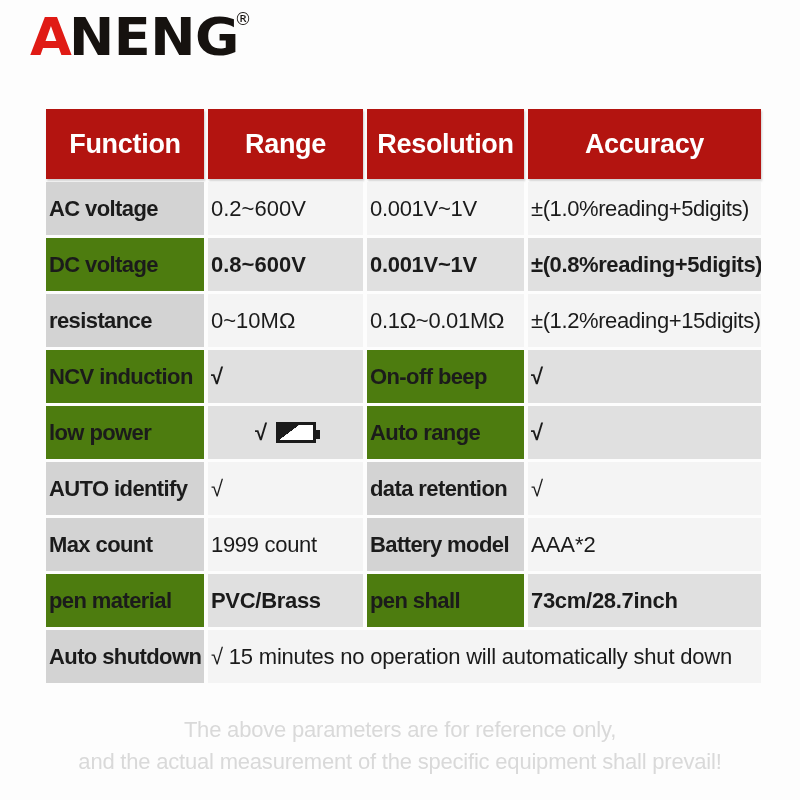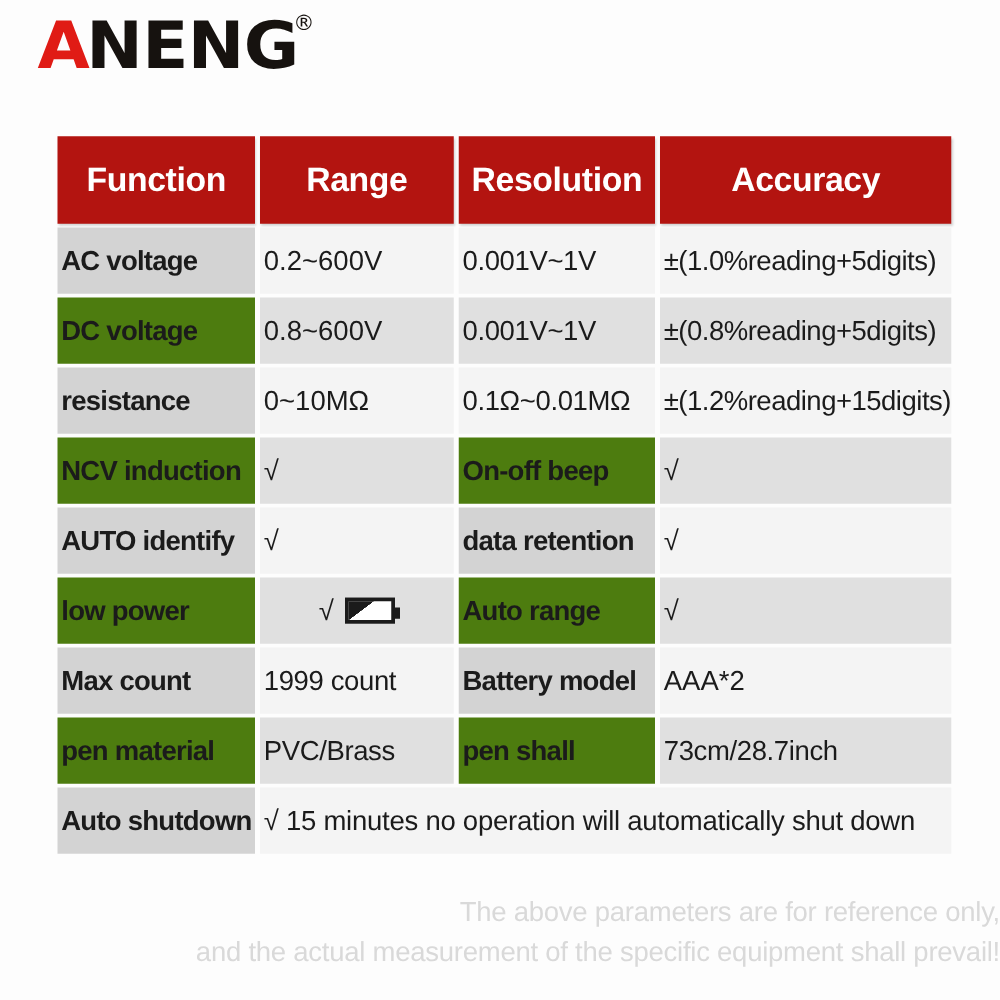--- a/index.html
+++ b/index.html
@@ -84,21 +84,21 @@
     height: 53px;
     padding: 0 3px;
     color: #1b1b1b;
     font-size: 22px;
     white-space: nowrap;
     overflow: hidden;
   }
 
   
   td.val-odd  { background: #F4F4F4; font-weight: 400; }
-  td.val-even { background: #E0E0E0; font-weight: 400; }
+  td.val-even { background: #E0E0E0; font-weight: 700; }
 
   
   td.lab-odd  { background: #D3D3D3; font-weight: 700; }
   td.lab-even { background: #4d7c0f; font-weight: 700; }
 
   td.tight { font-size: 19.5px; letter-spacing: -0.4px; }
   td.sm    { font-size: 20.5px; letter-spacing: -0.3px; }
   td.lab-sm{ font-size: 21px; letter-spacing: -0.6px; }
   td.span3 { font-size: 21.5px; letter-spacing: -0.2px; }
 
@@ -137,21 +137,21 @@
     height: 15px;
     background: linear-gradient(to bottom right, #1b1b1b 50%, transparent 50.5%);
   }
 
   
   #footer-note {
     position: absolute;
     left: 0;
     top: 714px;
     width: 800px;
-    text-align: right;
+    text-align: center;
     color: #D9D9D9;
     font-size: 22px;
     line-height: 32px;
     letter-spacing: -0.2px;
   }
 </style>
 </head>
 <body>
 
 <div id="brand-logo">
@@ -196,44 +196,44 @@
       <td class="val-odd">0~10MΩ</td>
       <td class="val-odd sm">0.1Ω~0.01MΩ</td>
       <td class="val-odd tight">±(1.2%reading+15digits)</td>
     </tr>
 
     <tr>
       <td class="lab-even lab-sm">NCV induction</td>
       <td class="val-even check">√</td>
       <td class="lab-even lab-sm">On-off beep</td>
       <td class="val-even check">√</td>
-    </tr>
-
-    <tr>
-      <td class="lab-odd lab-sm">AUTO identify</td>
-      <td class="val-odd check">√</td>
-      <td class="lab-odd lab-sm">data retention</td>
-      <td class="val-odd check">√</td>
     </tr>
 
     <tr>
       <td class="lab-even lab-sm">low power</td>
       <td class="val-even">
         <span class="cell-inline">
           <span class="check">√</span>
           <span class="battery">
               <span class="wedge"></span>
             </span>
         </span>
       </td>
       <td class="lab-even lab-sm">Auto range</td>
       <td class="val-even check">√</td>
     </tr>
 
     <tr>
+      <td class="lab-odd lab-sm">AUTO identify</td>
+      <td class="val-odd check">√</td>
+      <td class="lab-odd lab-sm">data retention</td>
+      <td class="val-odd check">√</td>
+    </tr>
+
+    <tr>
       <td class="lab-odd lab-sm">Max count</td>
       <td class="val-odd sm">1999 count</td>
       <td class="lab-odd lab-sm">Battery model</td>
       <td class="val-odd">AAA*2</td>
     </tr>
 
     <tr>
       <td class="lab-even lab-sm">pen material</td>
       <td class="val-even sm">PVC/Brass</td>
       <td class="lab-even lab-sm">pen shall</td>

